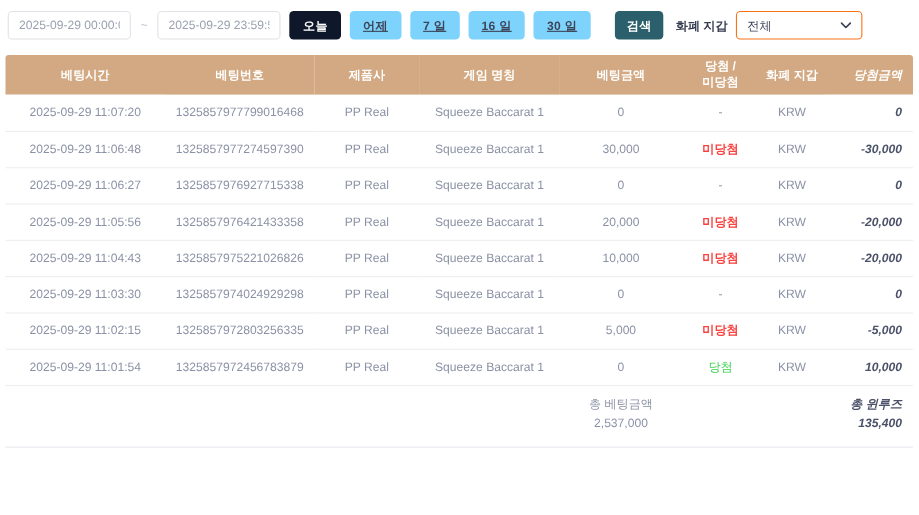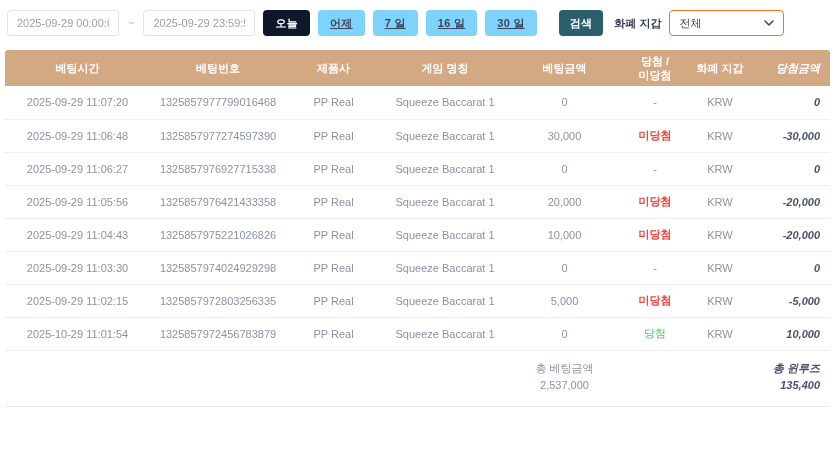--- a/index.html
+++ b/index.html
@@ -154,21 +154,21 @@
         <td class="col1">2025-09-29 11:02:15</td>
         <td class="col2">1325857972803256335</td>
         <td class="col3">PP Real</td>
         <td class="col4">Squeeze Baccarat 1</td>
         <td class="col5">5,000</td>
         <td class="col6 result-lose">미당첨</td>
         <td class="col7">KRW</td>
         <td class="col8">-5,000</td>
       </tr>
       <tr>
-        <td class="col1">2025-10-29 11:01:54</td>
+        <td class="col1">2025-09-29 11:01:54</td>
         <td class="col2">1325857972456783879</td>
         <td class="col3">PP Real</td>
         <td class="col4">Squeeze Baccarat 1</td>
         <td class="col5">0</td>
         <td class="col6 result-win">당첨</td>
         <td class="col7">KRW</td>
         <td class="col8">10,000</td>
       </tr>
     </tbody>
   <tfoot>

